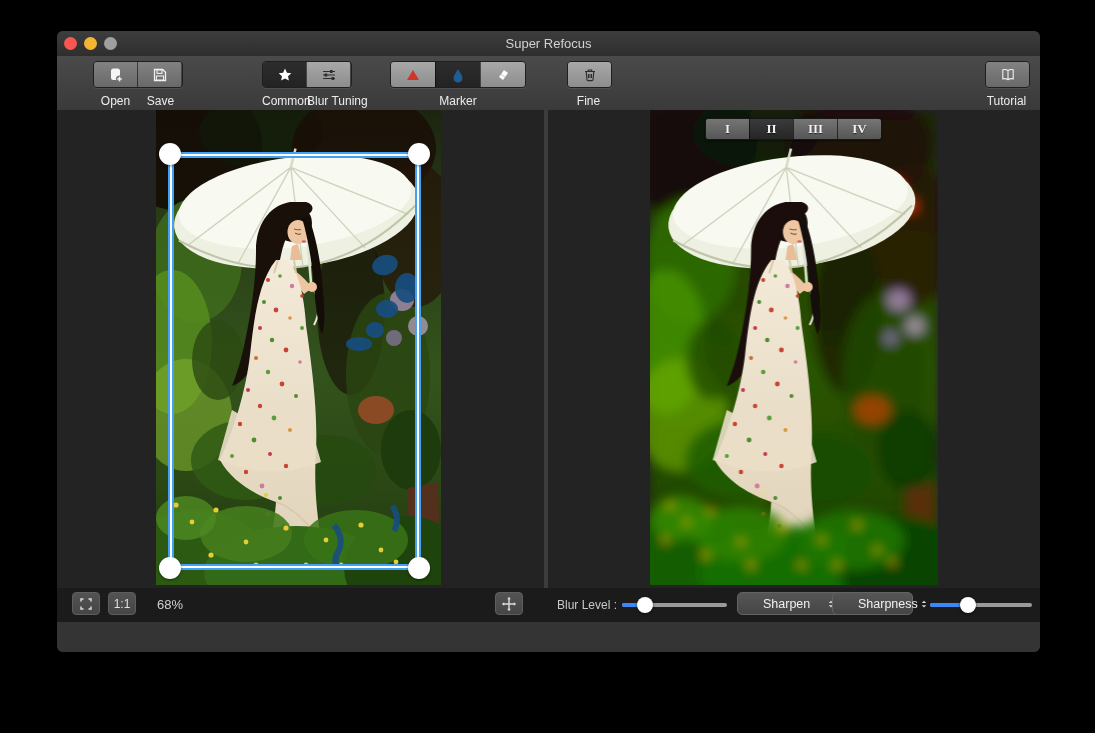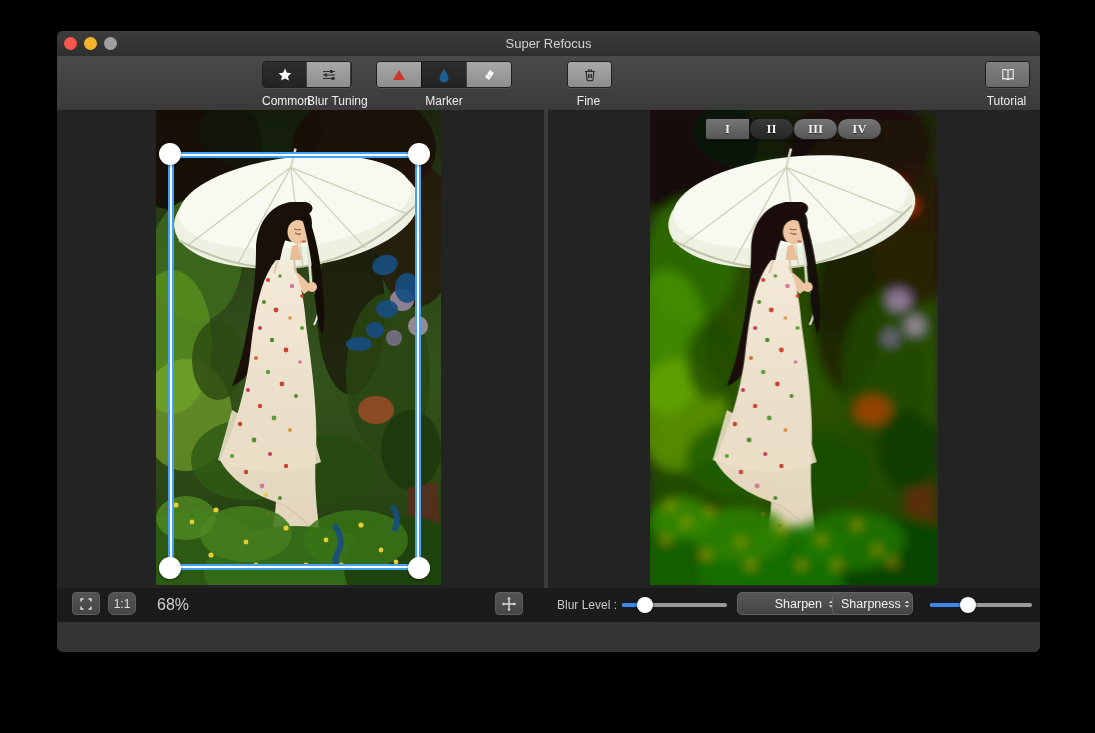--- a/index.html
+++ b/index.html
@@ -55,36 +55,36 @@
   .handle{position:absolute;width:22px;height:22px;border-radius:50%;background:#fff;
     box-shadow:0 1px 3px rgba(0,0,0,.45);}
   .handle.tl{left:-11px;top:-11px;} .handle.tr{right:-11px;top:-11px;}
   .handle.bl{left:-11px;bottom:-11px;} .handle.br{right:-11px;bottom:-11px;}
   
   .levels{position:absolute;left:55px;top:8px;display:flex;border:1px solid #161616;border-radius:3px;
     overflow:hidden;box-shadow:0 1px 2px rgba(0,0,0,.5);}
   .lvl{width:43px;height:20px;line-height:20px;text-align:center;color:#f2f2f2;
     font-family:"Liberation Serif",serif;font-weight:bold;font-size:13px;
     background:linear-gradient(#757575,#565656);text-shadow:0 1px 1px rgba(0,0,0,.6);}
-  .lvl + .lvl{border-left:1px solid rgba(0,0,0,.6);border-radius:10px;}
+  .lvl + .lvl{border-left:1px solid rgba(0,0,0,.6);}
   .lvl.sel{background:linear-gradient(#3a3a3a,#262626);}
   
   .barrow{position:absolute;left:0;top:557px;width:100%;height:34px;background:#1b1b1b;}
   .bar{position:absolute;top:0;height:34px;}
   .bar.left{left:0;width:487px;}
   .bar.right{left:491px;width:492px;}
   .sq-btn{position:absolute;top:4px;height:23px;background:linear-gradient(#535353,#464646);
     border:1px solid #5e5e5e;border-radius:4px;display:flex;align-items:center;justify-content:center;
     color:#e0e0e0;font-size:12px;box-sizing:border-box;}
-  .zoom-text{position:absolute;left:100px;top:0;height:34px;line-height:34px;color:#cfcfcf;font-size:16px;}
+  .zoom-text{position:absolute;left:100px;top:0;height:34px;line-height:34px;color:#cfcfcf;font-size:13px;}
   .bl-label{position:absolute;left:9px;top:0;height:34px;line-height:34px;color:#c9c9c9;font-size:12px;}
   .dropdown{position:absolute;top:4px;height:23px;background:linear-gradient(#565656,#454545);
     border:1px solid #636363;border-radius:5px;display:flex;align-items:center;box-sizing:border-box;
     color:#f0f0f0;font-size:12.5px;}
-  .dd-label{flex:1;text-align:right;padding-left:8px;}
+  .dd-label{flex:1;text-align:left;padding-left:25px;}
   .dd-chev{width:18px;display:flex;align-items:center;justify-content:center;}
   
   .strip{position:absolute;left:0;top:591px;width:100%;height:30px;background:#343434;}
   svg{display:block;}
 </style>
 </head>
 <body>
 
 <svg width="0" height="0" style="position:absolute" aria-hidden="true">
   <defs>
@@ -232,20 +232,42 @@
 
     <div class="titlebar">
       <div class="tl red"></div>
       <div class="tl yel"></div>
       <div class="tl gry"></div>
       <div class="title">Super Refocus</div>
     </div>
 
     <div class="toolbar">
 
+      <div class="tgroup" style="left:36px;">
+        <div class="btn-row">
+          <div class="seg seg-mid">
+            <svg width="16" height="16" viewBox="0 0 16 16">
+              <rect x="3" y="1.5" width="9" height="11.5" rx="2.5" fill="#f4f4f4"></rect>
+              <circle cx="11.5" cy="12" r="3.6" fill="#747474"></circle>
+              <path d="M11.5,9.8 v4.4 M9.3,12 h4.4" stroke="#f4f4f4" stroke-width="1.5"></path>
+            </svg>
+          </div>
+          <div class="seg seg-mid">
+            <svg width="16" height="16" viewBox="0 0 16 16">
+              <path d="M2.5,2.5 h8.2 l2.8,2.8 v8.2 h-11 z" fill="none" stroke="#f0f0f0" stroke-width="1.3"></path>
+              <rect x="5" y="2.8" width="5" height="3.6" fill="none" stroke="#f0f0f0" stroke-width="1.1"></rect>
+              <rect x="4.4" y="9" width="7.2" height="4.2" fill="none" stroke="#f0f0f0" stroke-width="1.1"></rect>
+            </svg>
+          </div>
+        </div>
+        <div class="tlabels">
+          <div class="tlabel">Open</div>
+          <div class="tlabel">Save</div>
+        </div>
+      </div>
 
       <div class="tgroup" style="left:205px;">
         <div class="btn-row">
           <div class="seg seg-dark">
             <svg width="16" height="16" viewBox="0 0 16 16">
               <path d="M8 1.6 L9.9 5.7 14.3 6.2 11 9.2 11.9 13.6 8 11.4 4.1 13.6 5 9.2 1.7 6.2 6.1 5.7 Z" fill="#ffffff"></path>
             </svg>
           </div>
           <div class="seg seg-light">
             <svg width="16" height="16" viewBox="0 0 16 16">
@@ -255,21 +277,21 @@
               <rect x="10.6" y="10" width="2.6" height="3" fill="#2e2e2e"></rect>
             </svg>
           </div>
         </div>
         <div class="tlabels">
           <div class="tlabel">Common</div>
           <div class="tlabel">Blur Tuning</div>
         </div>
       </div>
 
-      <div class="tgroup" style="left:319px;">
+      <div class="tgroup" style="left:333px;">
         <div class="btn-row">
           <div class="seg seg-light seg-w45">
             <svg width="16" height="16" viewBox="0 0 16 16">
               <path d="M8,3 L14,13 L2,13 Z" fill="#d03528"></path>
             </svg>
           </div>
           <div class="seg seg-dark seg-w45">
             <svg width="16" height="16" viewBox="0 0 16 16">
               <path d="M8,2 C6,5.5 3.5,8.5 3.5,11 a4.5,4.5 0 0 0 9,0 C12.5,8.5 10,5.5 8,2 Z" fill="#1e5e92"></path>
             </svg>
@@ -368,21 +390,21 @@
     </div>
     <div class="divider"></div>
 
     <div class="barrow">
       <div class="bar left">
         <div class="sq-btn" style="left:15px;width:28px;">
           <svg width="16" height="16" viewBox="0 0 16 16">
             <path d="M5.5,3 H3 V5.5 M10.5,3 H13 V5.5 M3,10.5 V13 H5.5 M13,10.5 V13 H10.5" fill="none" stroke="#dcdcdc" stroke-width="1.5"></path>
           </svg>
         </div>
-        <div class="sq-btn" style="left:51px;width:28px;border-radius:6px;">1:1</div>
+        <div class="sq-btn" style="left:51px;width:28px;">1:1</div>
         <div class="zoom-text">68%</div>
         <div class="sq-btn" style="left:438px;width:28px;">
           <svg width="16" height="16" viewBox="0 0 16 16">
             <path d="M8,3 V13 M3,8 H13" stroke="#dcdcdc" stroke-width="1.4"></path>
             <path d="M8,.8 L6.2,3.2 H9.8 Z M8,15.2 L6.2,12.8 H9.8 Z M.8,8 L3.2,6.2 V9.8 Z M15.2,8 L12.8,6.2 V9.8 Z" fill="#dcdcdc"></path>
           </svg>
         </div>
       </div>
 
       <div class="bar right">

